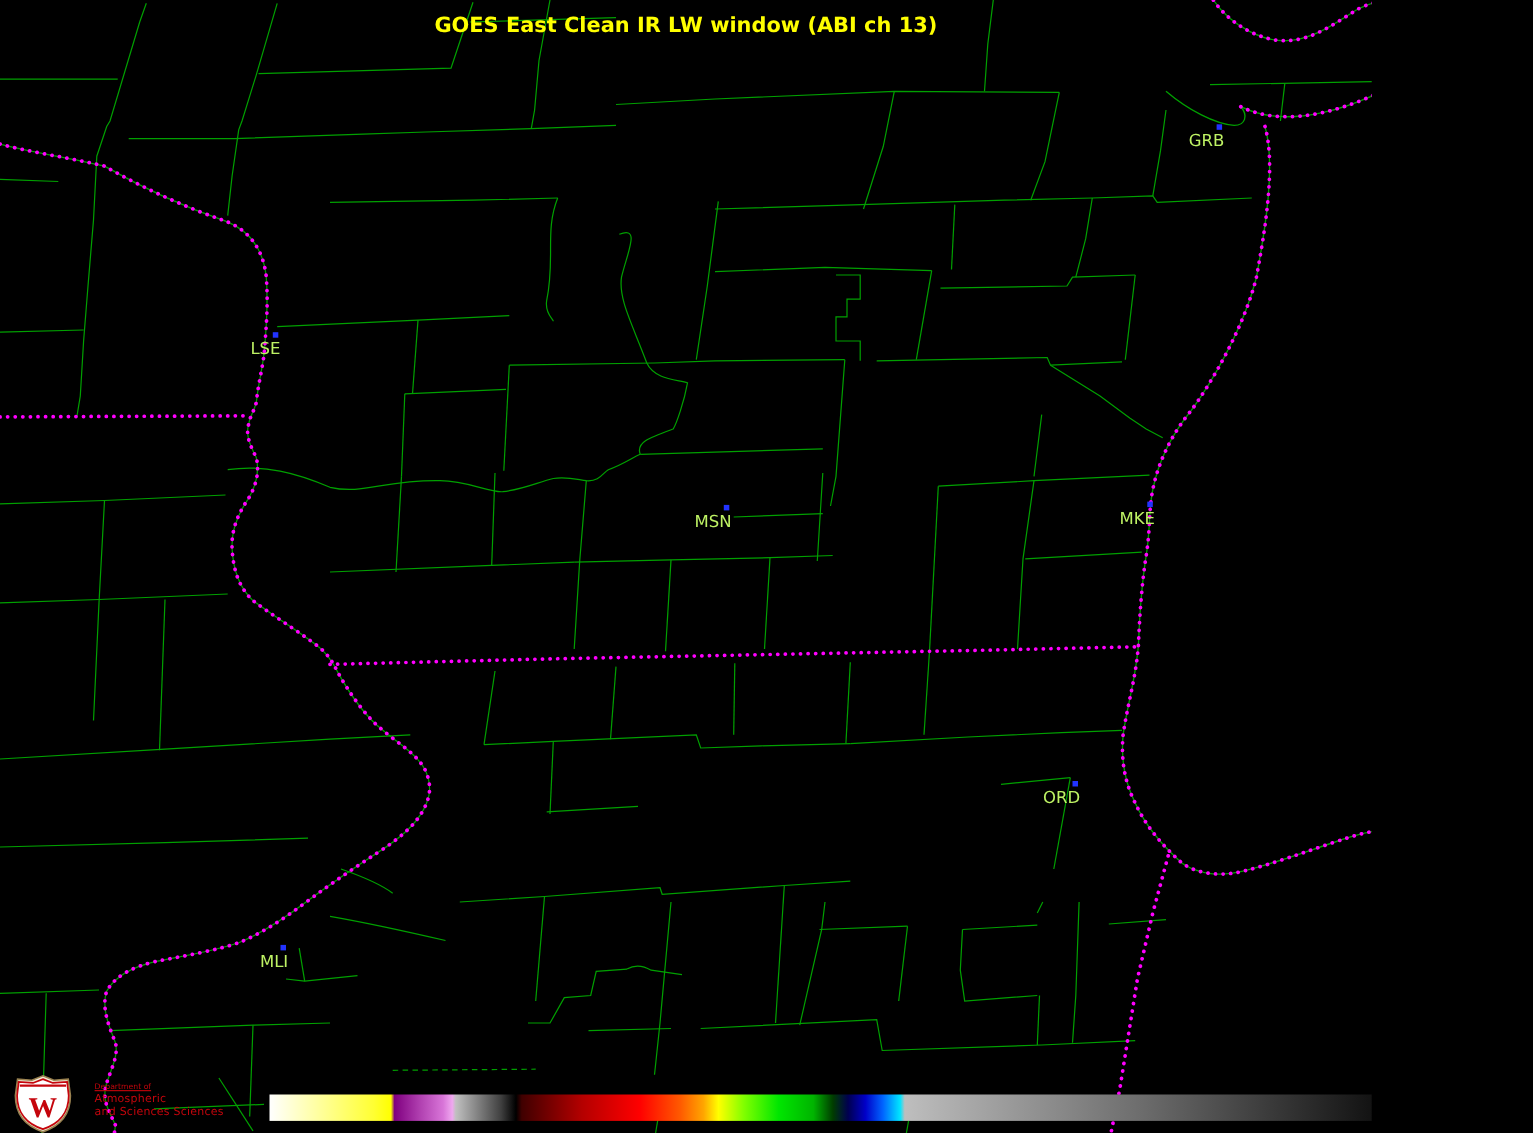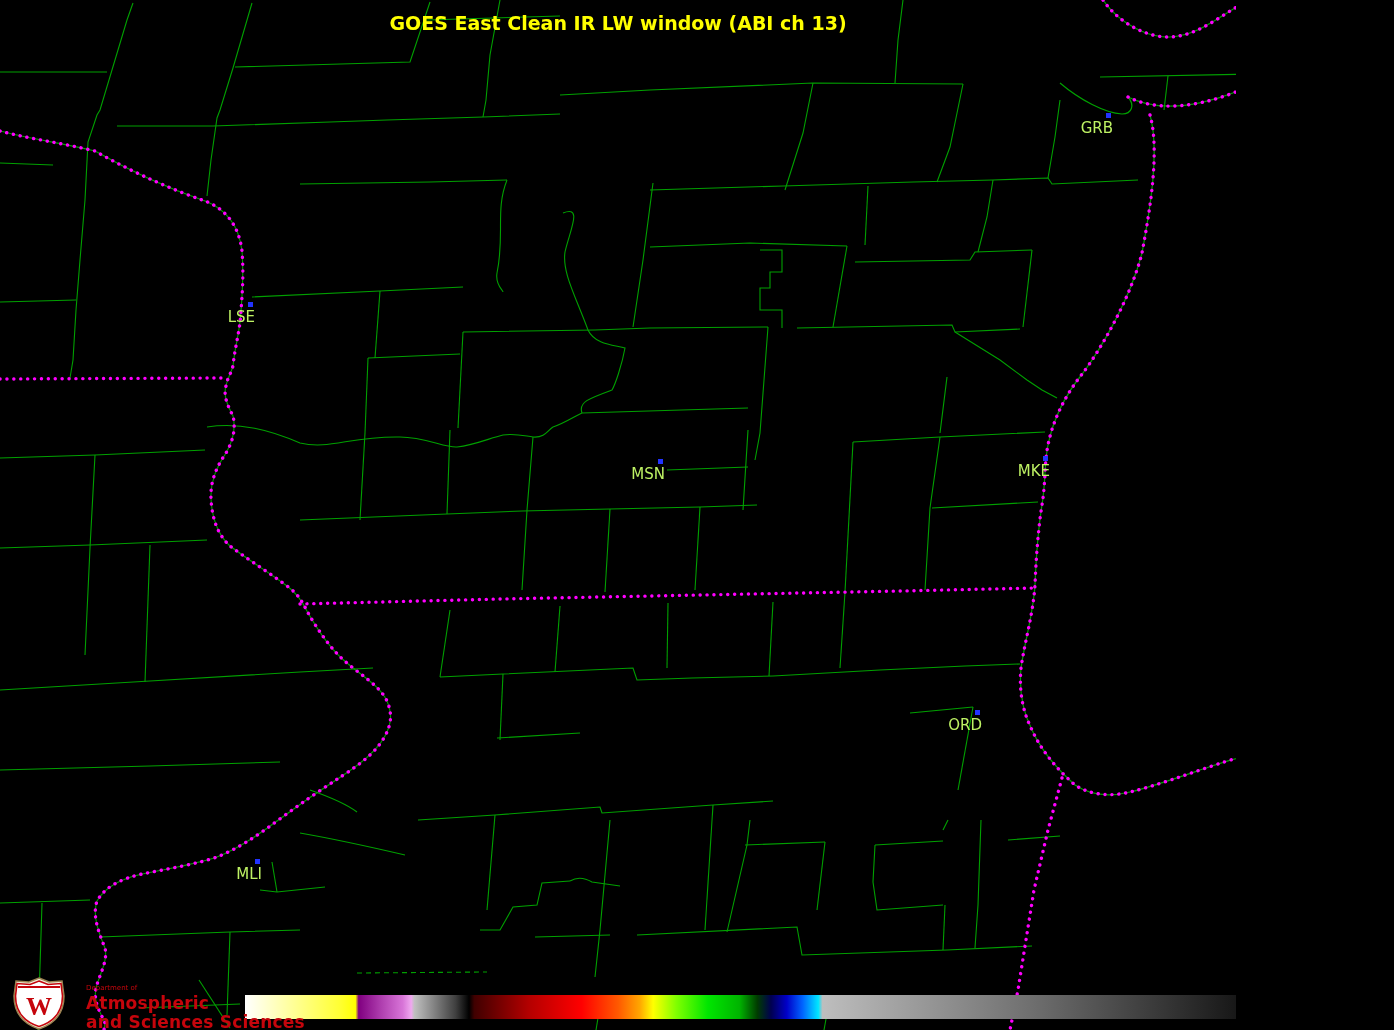--- a/index.html
+++ b/index.html
@@ -1,34 +1,34 @@
 <!DOCTYPE html>
 <html><head>
 <meta charset="utf-8">
 <style>
   html,body{margin:0;padding:0;background:#000;}
   #screen{position:relative;width:1236px;height:1030px;background:#000;overflow:hidden;
-          font-family:"DejaVu Sans","Liberation Sans",sans-serif;}
+          font-family:"DejaVu Sans","Liberation Sans",sans-serif;padding-left:11px;}
   #map{position:absolute;left:0;top:0;}
   .county{fill:none;stroke:#00a000;stroke-width:1.1;}
   .county.dashed{stroke-dasharray:5 4;}
   .river{fill:none;stroke:#00a000;stroke-width:1.1;}
   .shore{fill:none;stroke:#00a000;stroke-width:1.2;}
   .border-dots{fill:none;stroke:#ff00ff;stroke-width:3.4;stroke-linecap:round;stroke-dasharray:0.1 6.8;}
   #title{position:absolute;left:0;top:12px;width:100%;text-align:center;color:#ffff00;
          font-weight:bold;font-size:19px;line-height:23px;}
   #title .tline{white-space:pre;}
   .station{position:absolute;width:0;height:0;}
   .station .dot{position:absolute;left:-2px;top:-2px;width:5px;height:5px;background:#2233ff;}
   .station .slabel{position:absolute;top:4px;right:-5px;color:#bef264;font-size:15px;white-space:pre;}
   #colorbar{position:absolute;left:245px;top:995px;width:1052px;height:24px;}
   #logo{position:absolute;left:6px;top:977px;display:flex;align-items:flex-start;}
   #logo-text{margin-left:14px;color:#c5050c;margin-top:8px;line-height:1;}
-  #logo-text .dept{font-size:7px;margin-bottom:3px;}
-  #logo-text .l2,#logo-text .l3{font-size:17px;font-weight:700;margin-top:2px;letter-spacing:0.2px;}
+  #logo-text .dept{font-size:7px;margin-bottom:3px;text-decoration:underline;}
+  #logo-text .l2,#logo-text .l3{font-size:10px;font-weight:400;margin-top:2px;letter-spacing:0.2px;}
 </style>
 </head>
 <body>
 
 <div id="screen">
 
   <svg id="map" width="1394" height="1030" viewBox="0 0 1394 1030">
 
     <g>
       <path class="county" d="M133,3 L127,20 L100,110 L97,115 L88,142 L85,200 L80,260 L76,310 L73,360 L70,378"></path>

